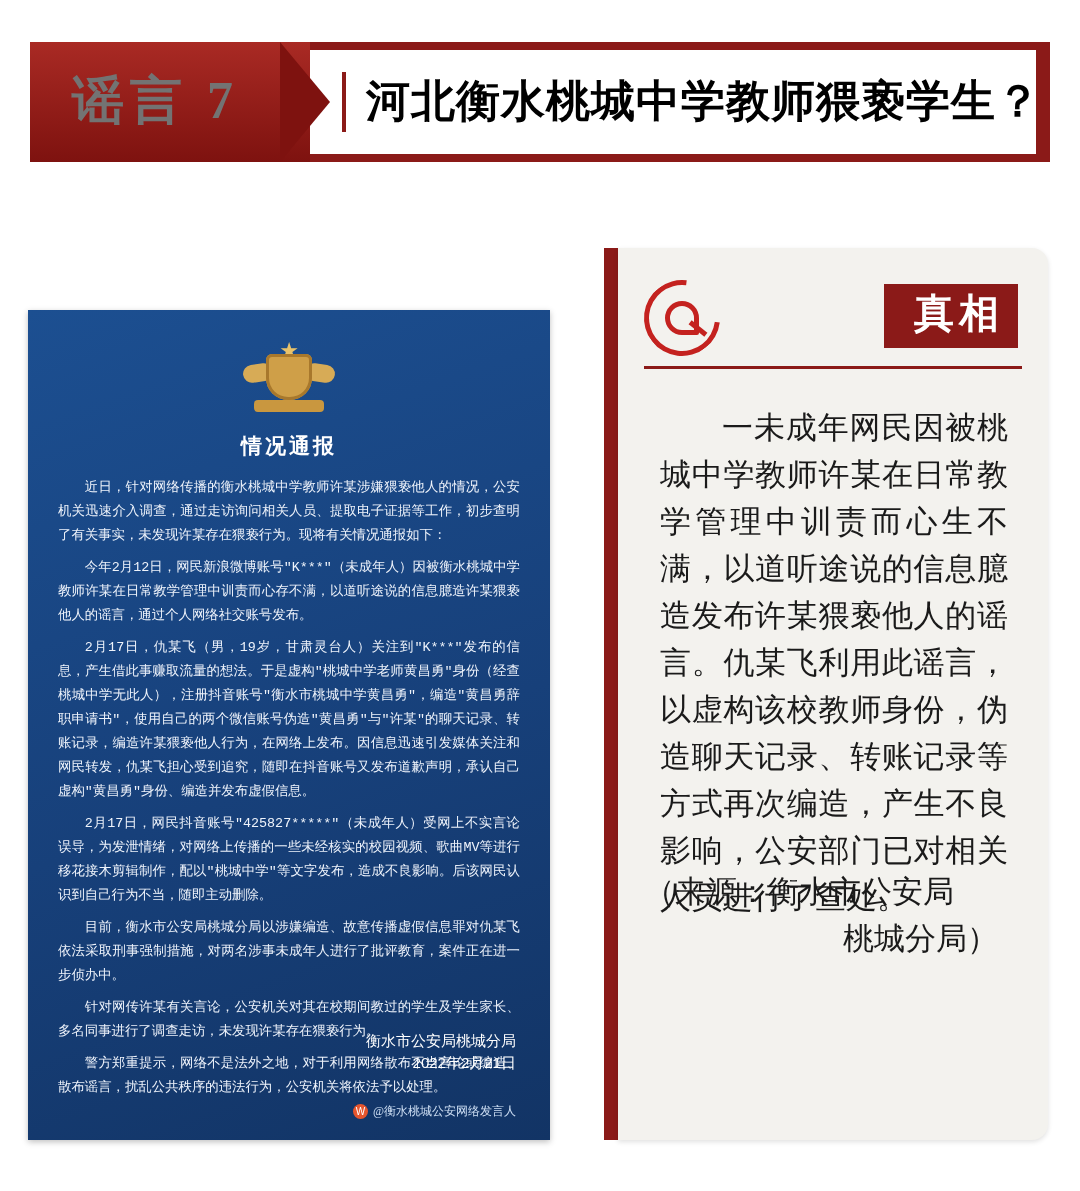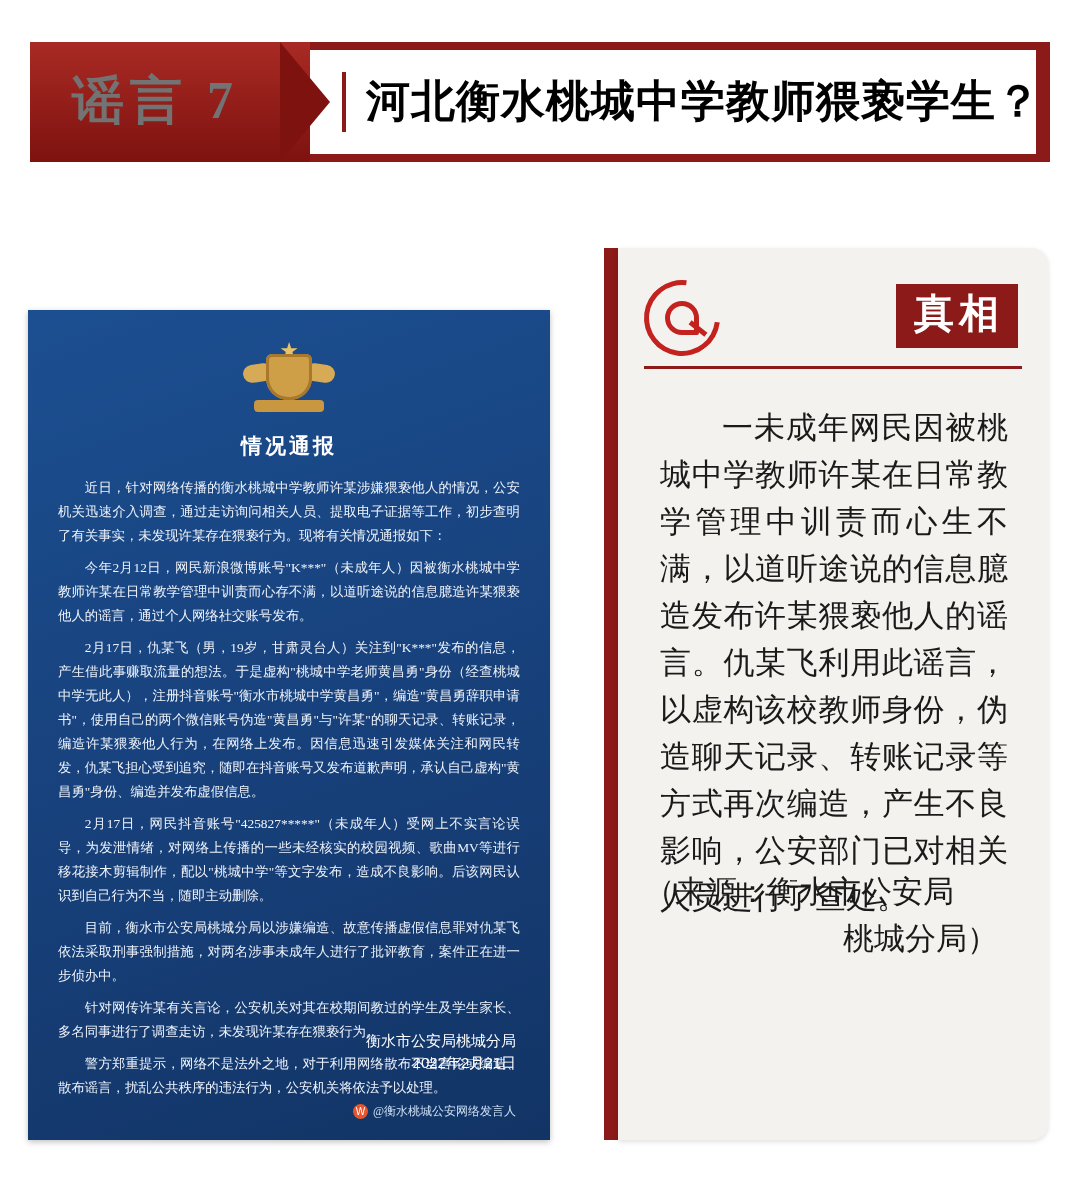--- a/index.html
+++ b/index.html
@@ -173,21 +173,21 @@
   }
   .notice-body {
     position: absolute;
     left: 30px;
     top: 166px;
     width: 462px;
     color: #eef3fb;
     font-size: 13.4px;
     line-height: 24px;
     text-align: justify;
-    font-family: Liberation Serif, serif;
+    font-family: Liberation Mono, monospace;
   }
   .notice-body p {
     margin: 0 0 8px 0;
     text-indent: 2em;
   }
   .notice-sign {
     position: absolute;
     right: 34px;
     bottom: 66px;
     text-align: right;
@@ -250,21 +250,21 @@
   }
   .truth-badge {
     position: absolute;
     right: 30px;
     top: 36px;
     background: #8b1a18;
     color: #ffffff;
     font-size: 40px;
     font-weight: bold;
     letter-spacing: 5px;
-    padding: 4px 14px 8px 18px;
+    padding: 4px 14px 8px 30px;
     font-family: "Liberation Serif", serif;
     line-height: 52px;
   }
   .truth-logo {
     position: absolute;
     left: 26px;
     top: 32px;
     width: 72px;
     height: 72px;
   }

